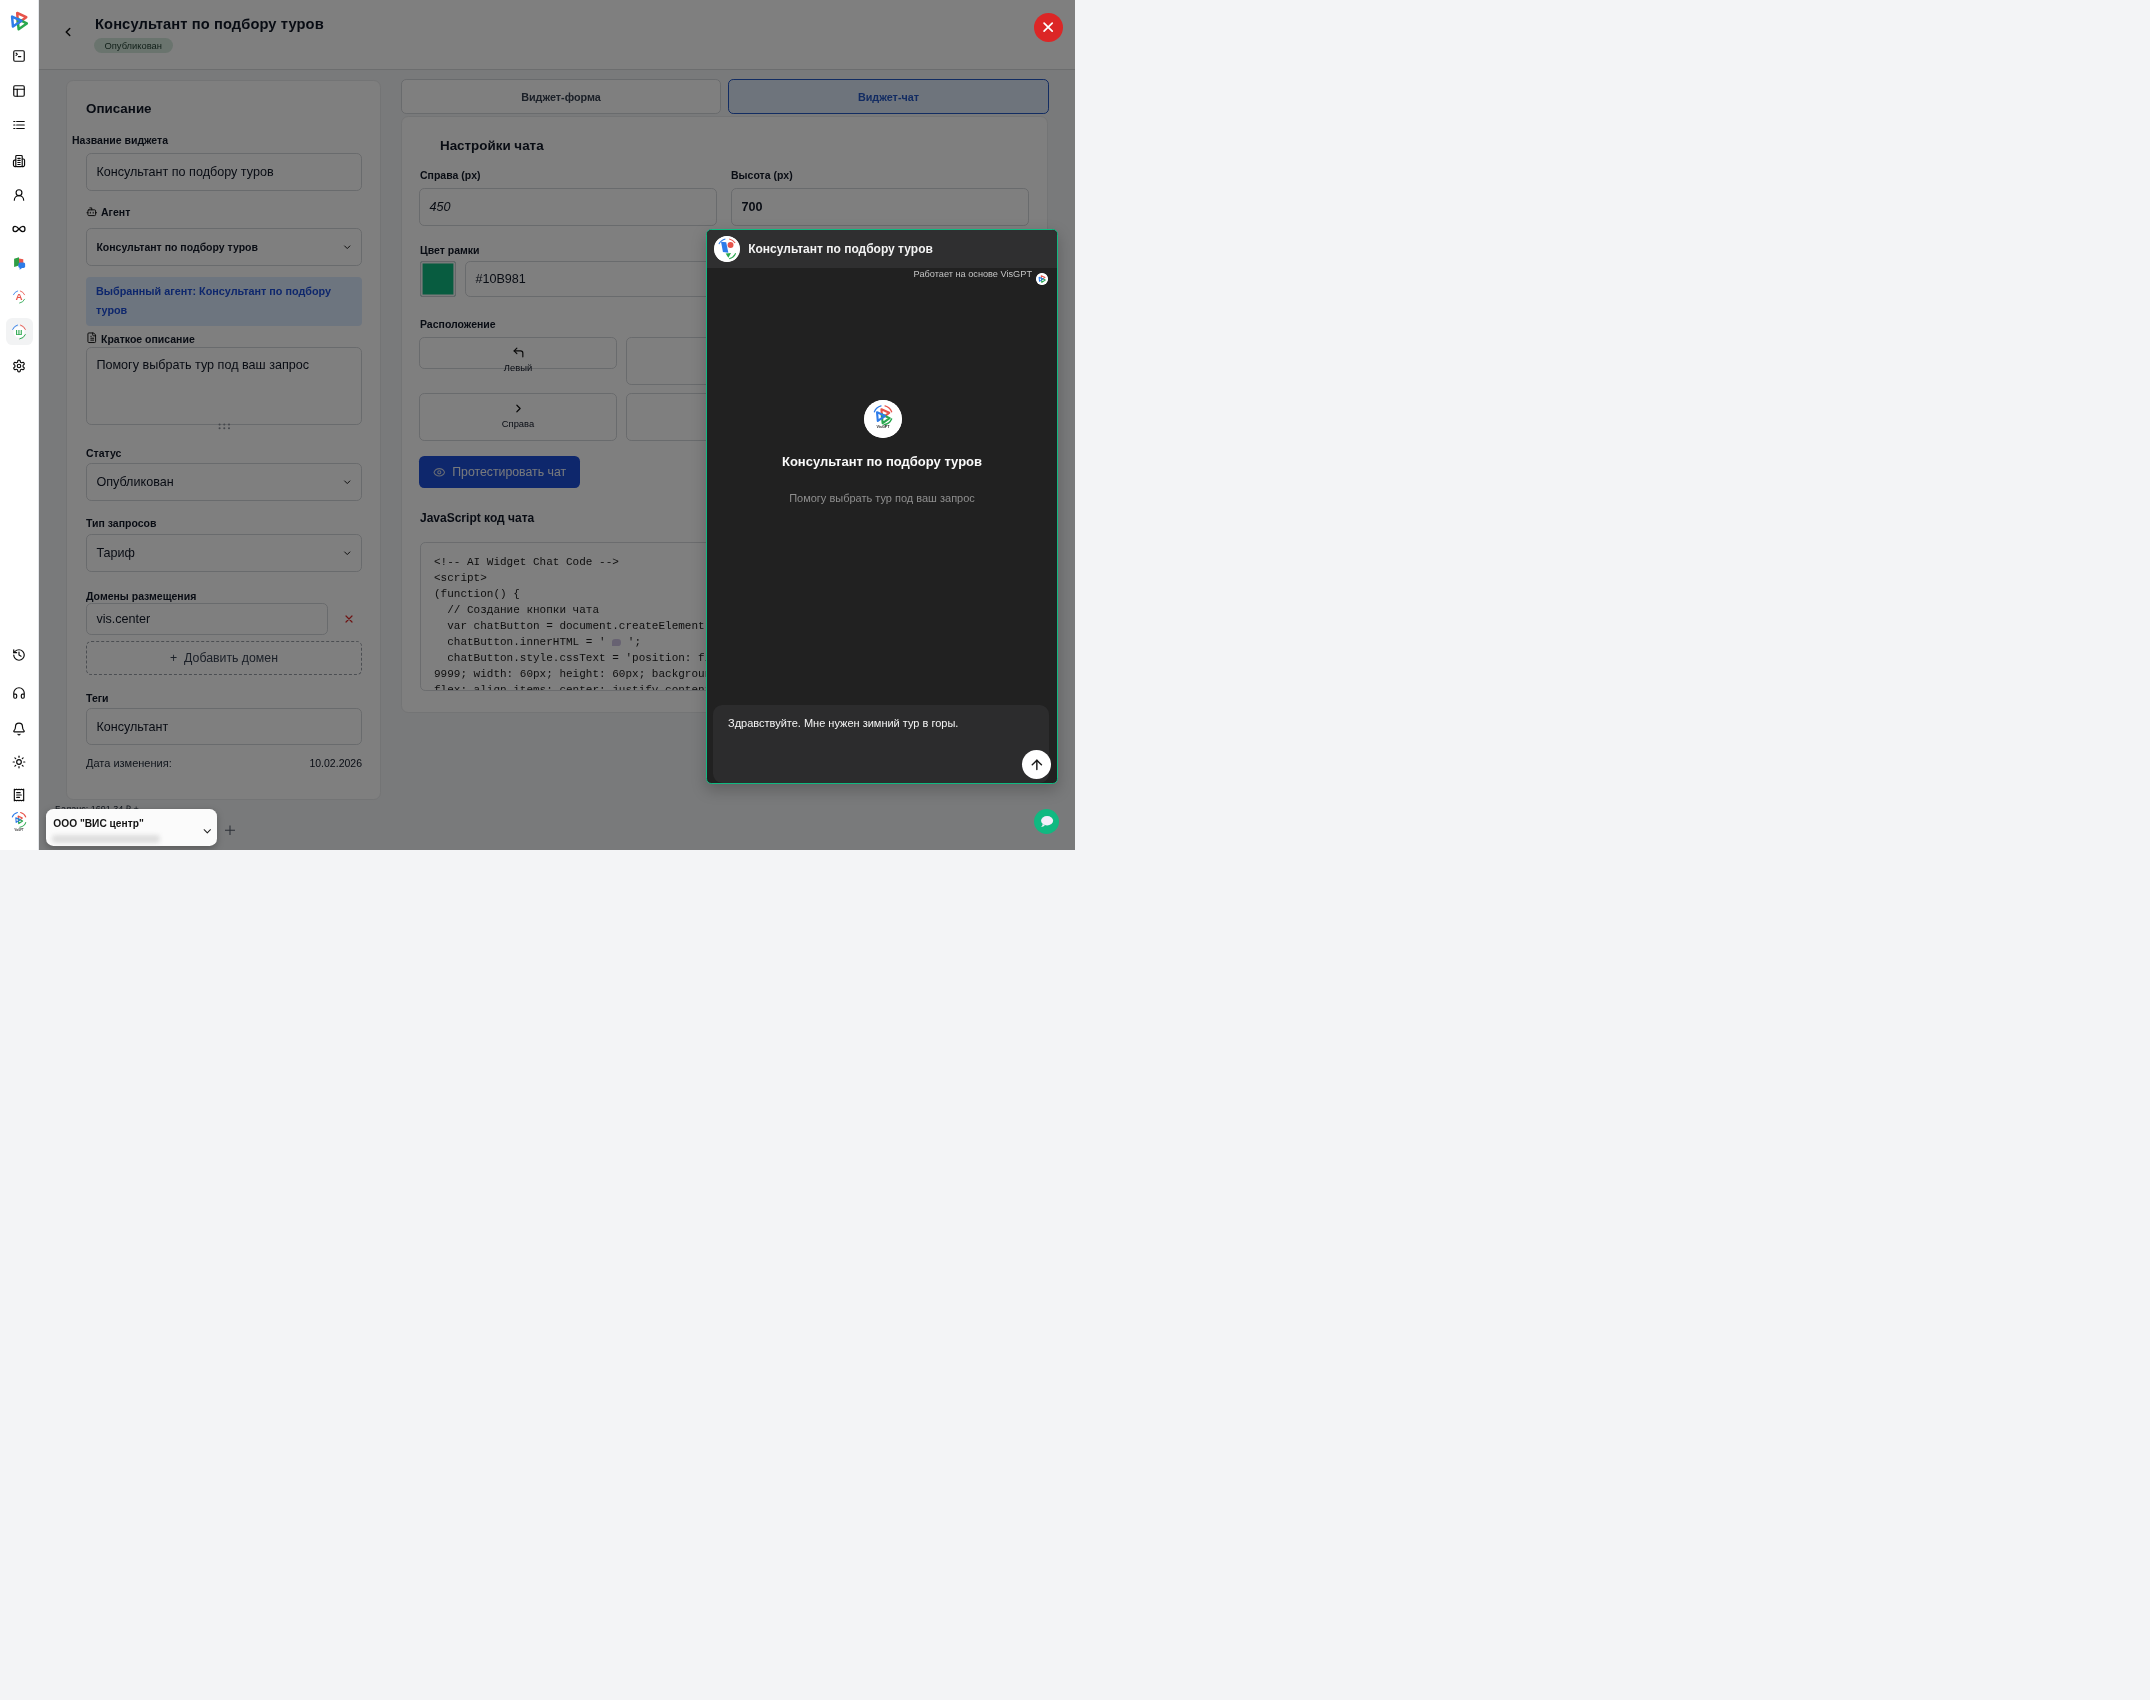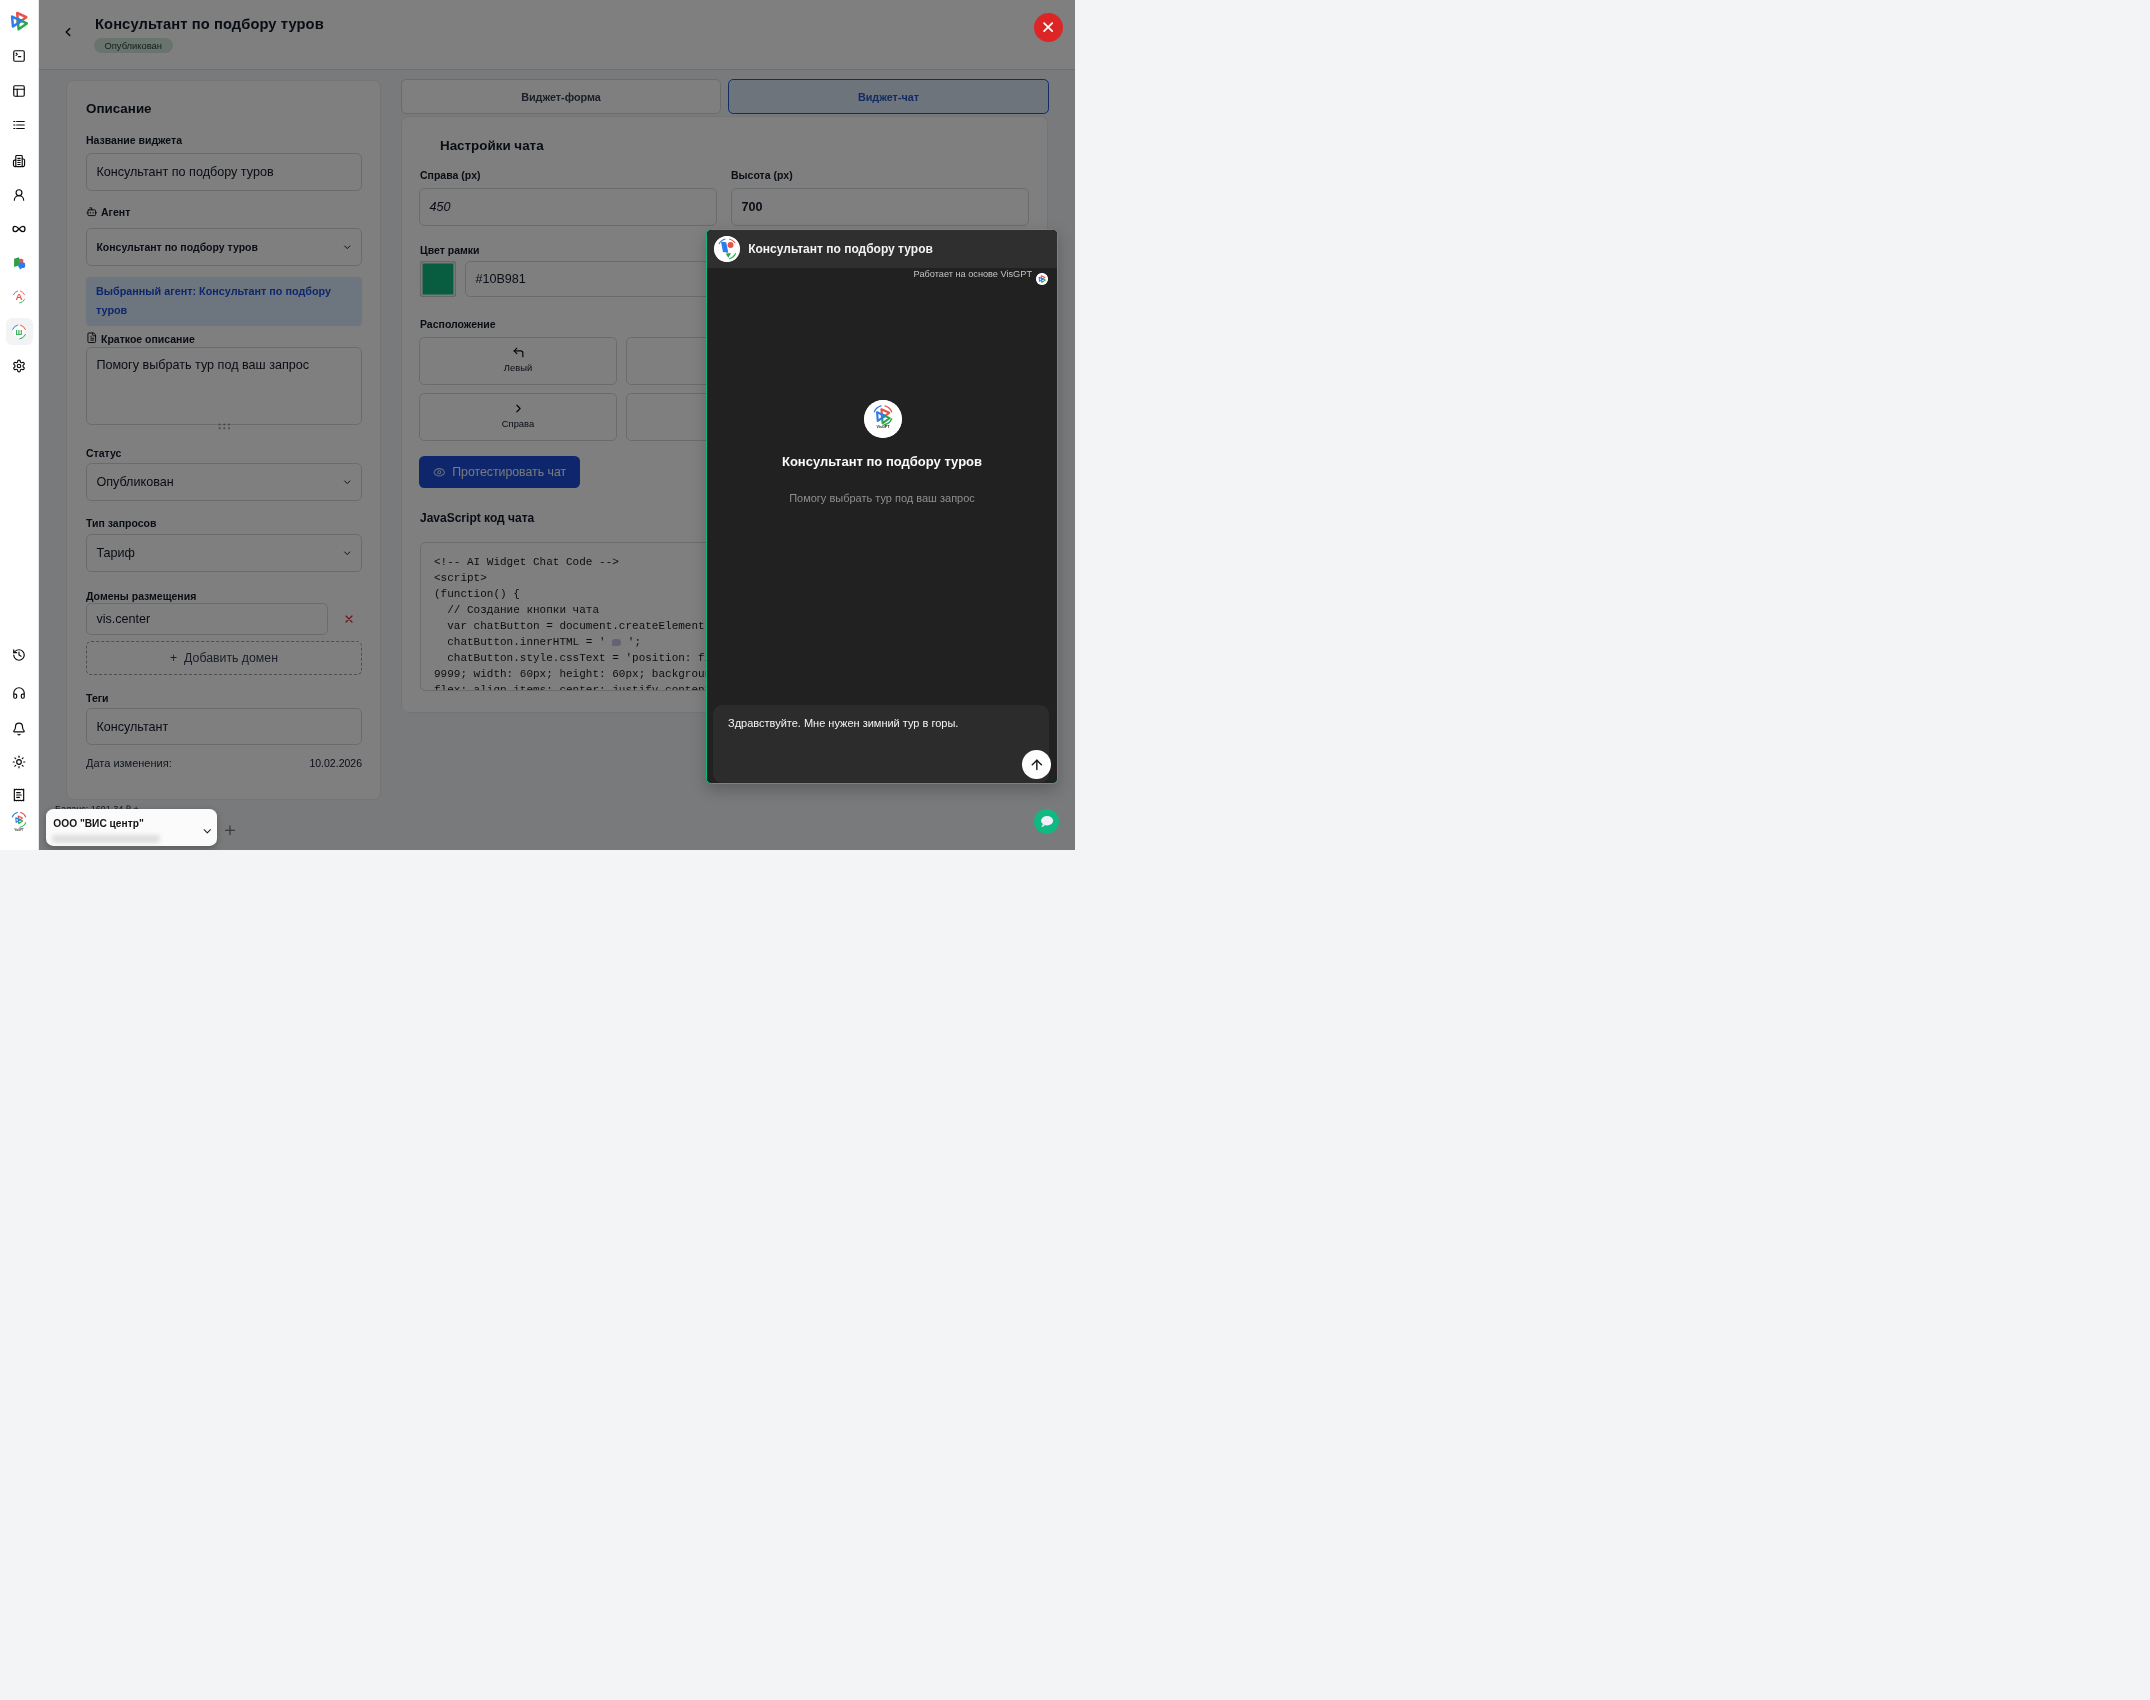--- a/index.html
+++ b/index.html
@@ -78,21 +78,21 @@
 <div id="app">
   <div id="topband"></div>
   <div id="backbtn"><svg width="14" height="14" viewBox="0 0 24 24" fill="none" stroke="#111" stroke-width="2.6" stroke-linecap="round" stroke-linejoin="round">
         <path d="m15 18-6-6 6-6"></path>
       </svg></div>
   <div id="pagetitle">Консультант по подбору туров</div>
   <div id="badge">Опубликован</div>
 
   <div id="leftcard" class="card"></div>
   <div class="cardtitle" style="left:86px; top:101px;">Описание</div>
-  <div class="label" style="left:86px; top:134px;">Название виджета</div>
+  <div class="label" style="left:72px; top:134px;">Название виджета</div>
   <div class="input" style="left:86px; top:153px; width:276px; height:38px;">Консультант по подбору туров</div>
   <div class="sic" style="left:0; transform:none; position:absolute; top:206px; left:86px;"><svg width="11.5" height="11.5" viewBox="0 0 24 24" fill="none" stroke="#111" stroke-width="2" stroke-linecap="round" stroke-linejoin="round">
         <path d="M12 8V4H8"></path>
         <rect x="4" y="8" width="16" height="12" rx="2"></rect>
         <path d="M2 14h2"></path>
         <path d="M20 14h2"></path>
         <path d="M9 13v2"></path>
         <path d="M15 13v2"></path>
       </svg></div>
   <div class="label" style="left:101px; top:206px;">Агент</div>
@@ -149,21 +149,21 @@
   <div id="rightcard" class="card"></div>
   <div class="cardtitle" style="left:420px; top:138px;margin-left:20px;">Настройки чата</div>
   <div class="label" style="left:420px; top:169px;">Справа (px)</div>
   <div class="input" style="left:419px; top:188px; width:298px; height:38px;font-style:italic;">450</div>
   <div class="label" style="left:731px; top:169px;">Высота (px)</div>
   <div class="input" style="left:731px; top:188px; width:298px; height:38px;font-weight:bold;">700</div>
   <div class="label" style="left:420px; top:244px;">Цвет рамки</div>
   <div id="swatch"></div>
   <div class="input" style="left:465px; top:261px; width:564px; height:36px;">#10B981</div>
   <div class="label" style="left:420px; top:318px;">Расположение</div>
-  <div class="posbtn" style="left:419px; top:337px; width:198px; height:48px;">
+  <div class="posbtn" style="left:419px; top:337px; width:198px; height:32px;">
     <svg style="margin-top:7.9px" width="13" height="13" viewBox="0 0 24 24" fill="none" stroke="#111" stroke-width="2.2" stroke-linecap="round" stroke-linejoin="round">
         <polyline points="9 14 4 9 9 4"></polyline>
         <path d="M20 20v-7a4 4 0 0 0-4-4H4"></path>
       </svg>
     <div style="margin-top:1px">Левый</div>
   </div>
   <div class="posbtn" style="left:626px; top:337px; width:198px; height:48px;"></div>
   <div class="posbtn" style="left:419px; top:393px; width:198px; height:48px;">
     <svg style="margin-top:7.9px" width="13" height="13" viewBox="0 0 24 24" fill="none" stroke="#111" stroke-width="2.2" stroke-linecap="round" stroke-linejoin="round">
         <path d="m9 18 6-6-6-6"></path>

